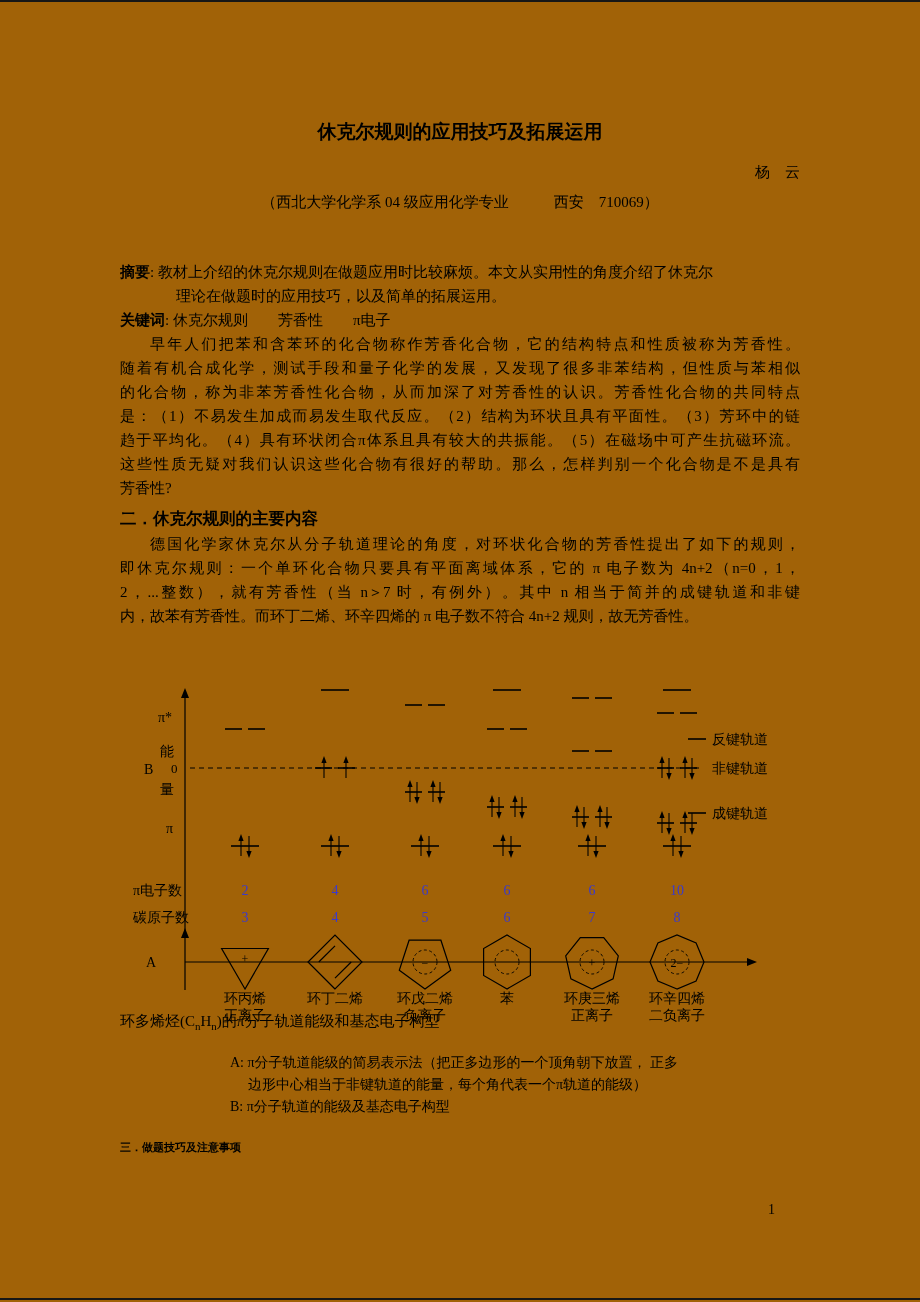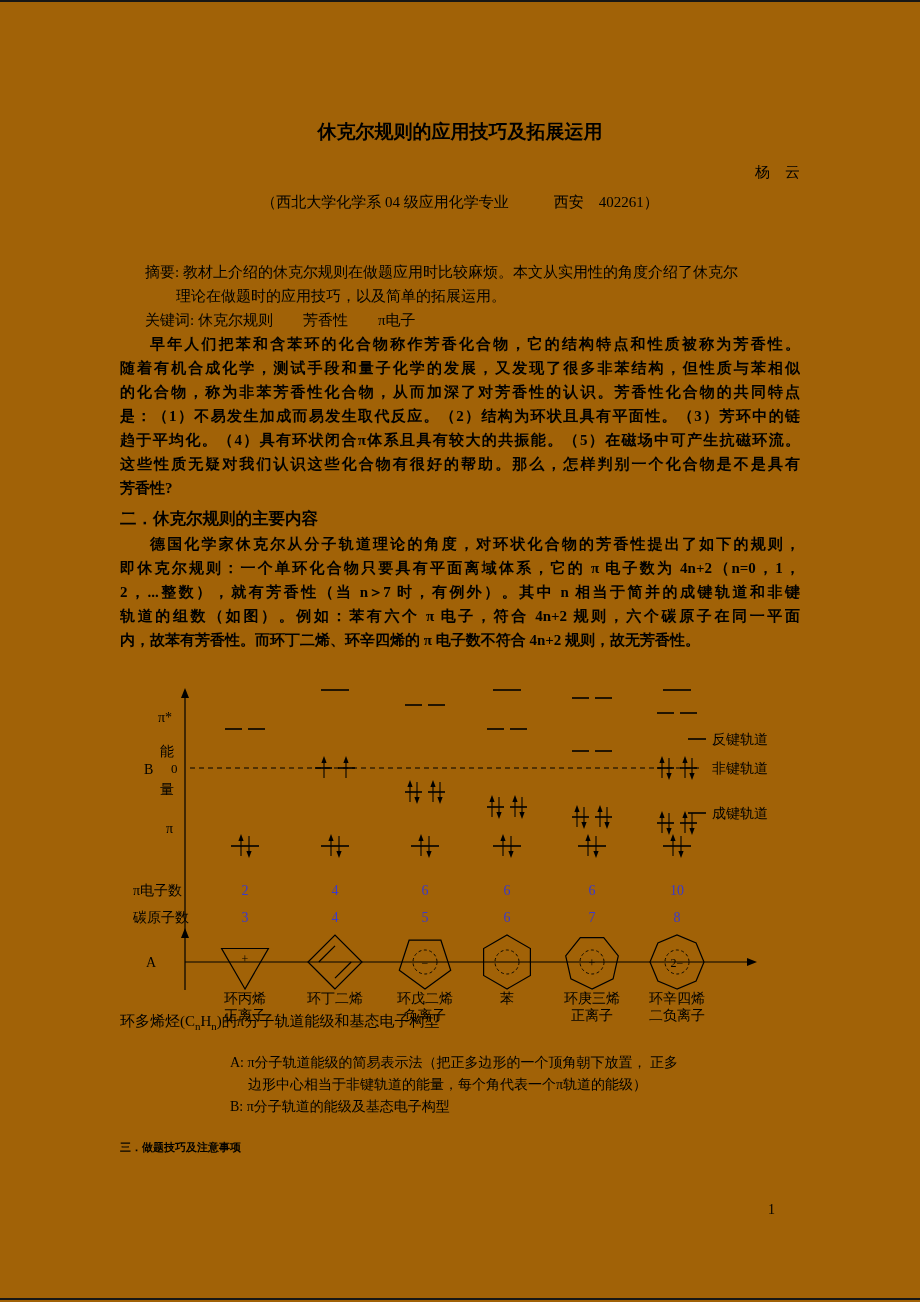--- a/index.html
+++ b/index.html
@@ -12,23 +12,23 @@
   .edge { position:absolute; left:0; width:100%; background:#161616; }
   .edge-top { top:0; height:2px; }
   .edge-bottom { bottom:2px; height:2px; }
   .content { position:absolute; left:120px; top:0; width:680px; }
   .title { margin-top:118px; height:28px; line-height:28px; text-align:center; font-size:19px; font-weight:bold; }
   .author { margin-top:14px; height:24px; line-height:24px; text-align:right; font-size:15px; }
   .affil { margin-top:6px; height:24px; line-height:24px; text-align:center; font-size:15px; }
   .abstract { margin-top:46px; }
   .tline { font-size:15px; line-height:24px; height:24px; overflow:hidden; }
   .hang { padding-left:56px; }
-  .b { font-weight:normal;margin-left:25px; }
+  .b { font-weight:bold; }
   .sec-heading { margin-top:6px; height:26px; line-height:26px; font-size:16.5px; font-weight:bold; }
-  .para-line { font-size:15px; line-height:24px; height:24px; overflow:hidden; text-align:justify; text-align-last:justify;font-weight:bold; }
+  .para-line { font-size:15px; line-height:24px; height:24px; overflow:hidden; text-align:justify; text-align-last:justify; }
   .para-line.first { text-indent:2em; }
   .para-line.noj { text-align:right; text-align-last:left; }
   .figure { position:absolute; left:120px; top:678px; width:700px; height:462px; }
   .figure svg { position:absolute; left:0; top:0; }
   .caption { position:absolute; top:334px; left:0; width:100%; height:22px; text-align:left; font-size:15px; }
   .caption sub { font-size:11px; }
   .note { position:absolute; font-size:14px; height:20px; overflow:hidden; }
   .note-a1 { top:376px; left:110px; }
   .note-a2 { top:398px; left:128px; }
   .note-b  { top:420px; left:110px; }
@@ -50,21 +50,21 @@
 </style>
 </head>
 <body>
 
 <div class="page">
   <div class="edge edge-top"></div>
 
   <div class="content">
     <div class="title">休克尔规则的应用技巧及拓展运用</div>
     <div class="author">杨　云</div>
-    <div class="affil">（西北大学化学系 04 级应用化学专业　　　西安　402261）</div>
+    <div class="affil">（西北大学化学系 04 级应用化学专业　　　西安　710069）</div>
 
     <div class="abstract">
       <div class="tline"><span class="b">摘要</span><span>: 教材上介绍的休克尔规则在做题应用时比较麻烦。本文从实用性的角度介绍了休克尔</span></div>
       <div class="tline hang">理论在做题时的应用技巧，以及简单的拓展运用。</div>
       <div class="tline"><span class="b">关键词</span><span>: 休克尔规则　　芳香性　　π电子</span></div>
     </div>
 
     <div>
         <div class="para-line first">早年人们把苯和含苯环的化合物称作芳香化合物，它的结构特点和性质被称为芳香性。</div>
         <div class="para-line">随着有机合成化学，测试手段和量子化学的发展，又发现了很多非苯结构，但性质与苯相似</div>
@@ -73,21 +73,20 @@
         <div class="para-line">趋于平均化。（4）具有环状闭合π体系且具有较大的共振能。（5）在磁场中可产生抗磁环流。</div>
         <div class="para-line">这些性质无疑对我们认识这些化合物有很好的帮助。那么，怎样判别一个化合物是不是具有</div>
         <div class="para-line noj">芳香性?</div>
       </div>
 
     <div class="sec-heading">二．休克尔规则的主要内容</div>
     <div>
         <div class="para-line first">德国化学家休克尔从分子轨道理论的角度，对环状化合物的芳香性提出了如下的规则，</div>
         <div class="para-line">即休克尔规则：一个单环化合物只要具有平面离域体系，它的 π 电子数为 4n+2（n=0，1，</div>
         <div class="para-line">2，...整数），就有芳香性（当 n＞7 时，有例外）。其中 n 相当于简并的成键轨道和非键</div>
-        <div class="para-line">轨道的组数（如图）。例如：苯有六个 π 电子，符合 4n+2 规则，六个碳原子在同一平面</div>
         <div class="para-line noj">内，故苯有芳香性。而环丁二烯、环辛四烯的 π 电子数不符合 4n+2 规则，故无芳香性。</div>
       </div>
   </div>
 
   <div class="figure">
     <svg viewBox="120 678 700 462" width="700" height="462">
 
       <line class="ax" x1="185" y1="935" x2="185" y2="696"></line>
       <polygon class="fl" points="185,688 181,698 189,698"></polygon>
 

